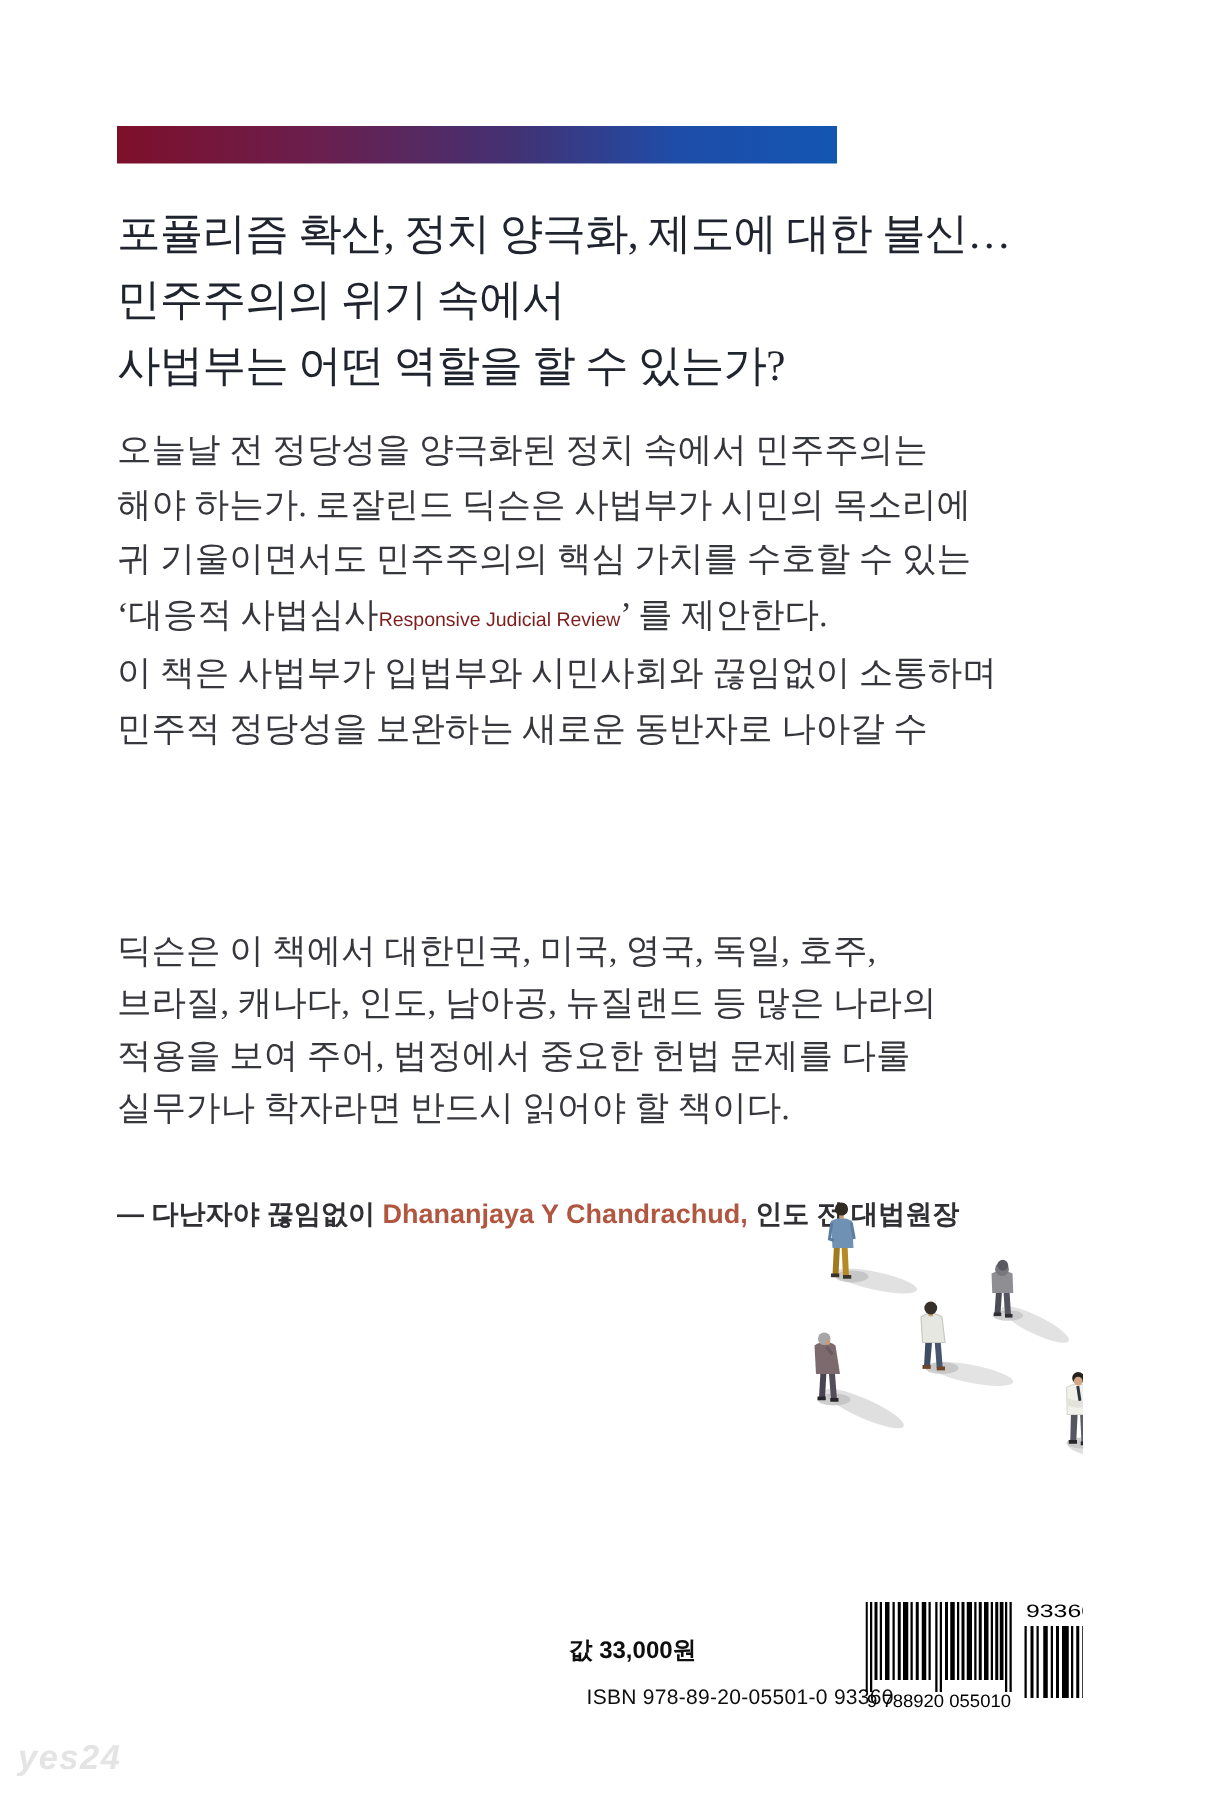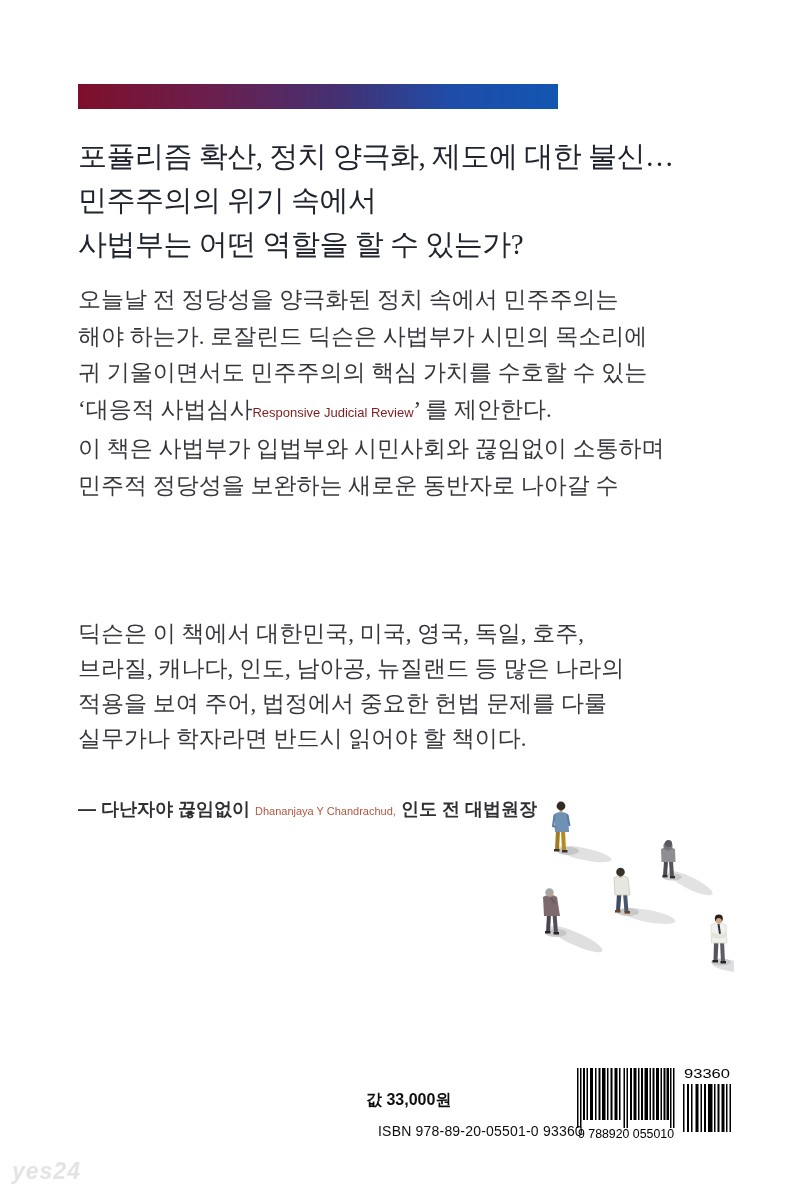--- a/index.html
+++ b/index.html
@@ -1,18 +1,18 @@
 <!DOCTYPE html>
 <html><head>
 <meta charset="utf-8">
 <style>
   html,body { margin:0; padding:0; background:#ffffff; }
   .page {
     position:relative; width:722px; height:1200px; background:#ffffff;
-    font-family:"Liberation Serif","DejaVu Serif",serif; overflow:hidden;padding-left:12px;
+    font-family:"Liberation Serif","DejaVu Serif",serif; overflow:hidden;
   }
   .accent-bar {
     position:absolute; left:78px; top:84px; width:480px; height:25px;
     background:linear-gradient(90deg,#7e0f2a 0%,#6a1f4e 28%,#433173 55%,#1e4da9 78%,#1256b2 100%);
   }
   .headline {
     position:absolute; left:78px; top:134px; color:#20242f;
     font-size:29px; line-height:44px; letter-spacing:-0.5px; white-space:nowrap;
   }
   .body-block { position:absolute; left:78px; color:#36373c; font-size:23px; white-space:nowrap; }
@@ -20,24 +20,24 @@
   .review { top:616px; line-height:35px; }
   .en-inline {
     font-family:Liberation Sans, sans-serif;
     font-size:13px; color:#7f1d1d; letter-spacing:0;
   }
   .attribution {
     position:absolute; left:78px; top:797px; color:#303034;
     font-family:"Liberation Sans","DejaVu Sans",sans-serif;
     font-size:18px; font-weight:700; white-space:nowrap;
   }
-  .attribution .en { color:#b15741; font-size:11px; font-weight:400; }
+  .attribution .en { color:#b15741; font-size:18px; font-weight:700; }
   .people-wrap { position:absolute; left:520px; top:790px; width:230px; height:200px; }
   .pricing {
-    position:absolute; left:366px; top:1090px; color:#0e0e0e;
+    position:absolute; left:379px; top:1090px; color:#0e0e0e;
     font-family:"Liberation Sans","DejaVu Sans",sans-serif; white-space:nowrap;
   }
   .price { font-size:16px; font-weight:700; margin:0 0 8px 0; }
   .isbn  { font-size:14px; font-weight:400; letter-spacing:0.2px; margin:12px; }
   .barcode { position:absolute; left:577px; top:1068px; display:flex; gap:6px; }
   .barcode svg text { font-family:"Liberation Sans","DejaVu Sans",sans-serif; fill:#000; }
   .watermark {
     position:absolute; left:12px; top:1158px; color:#e4e4e4;
     font-family:"Liberation Sans","DejaVu Sans",sans-serif;
     font-style:italic; font-weight:700; font-size:23px; letter-spacing:1px;

